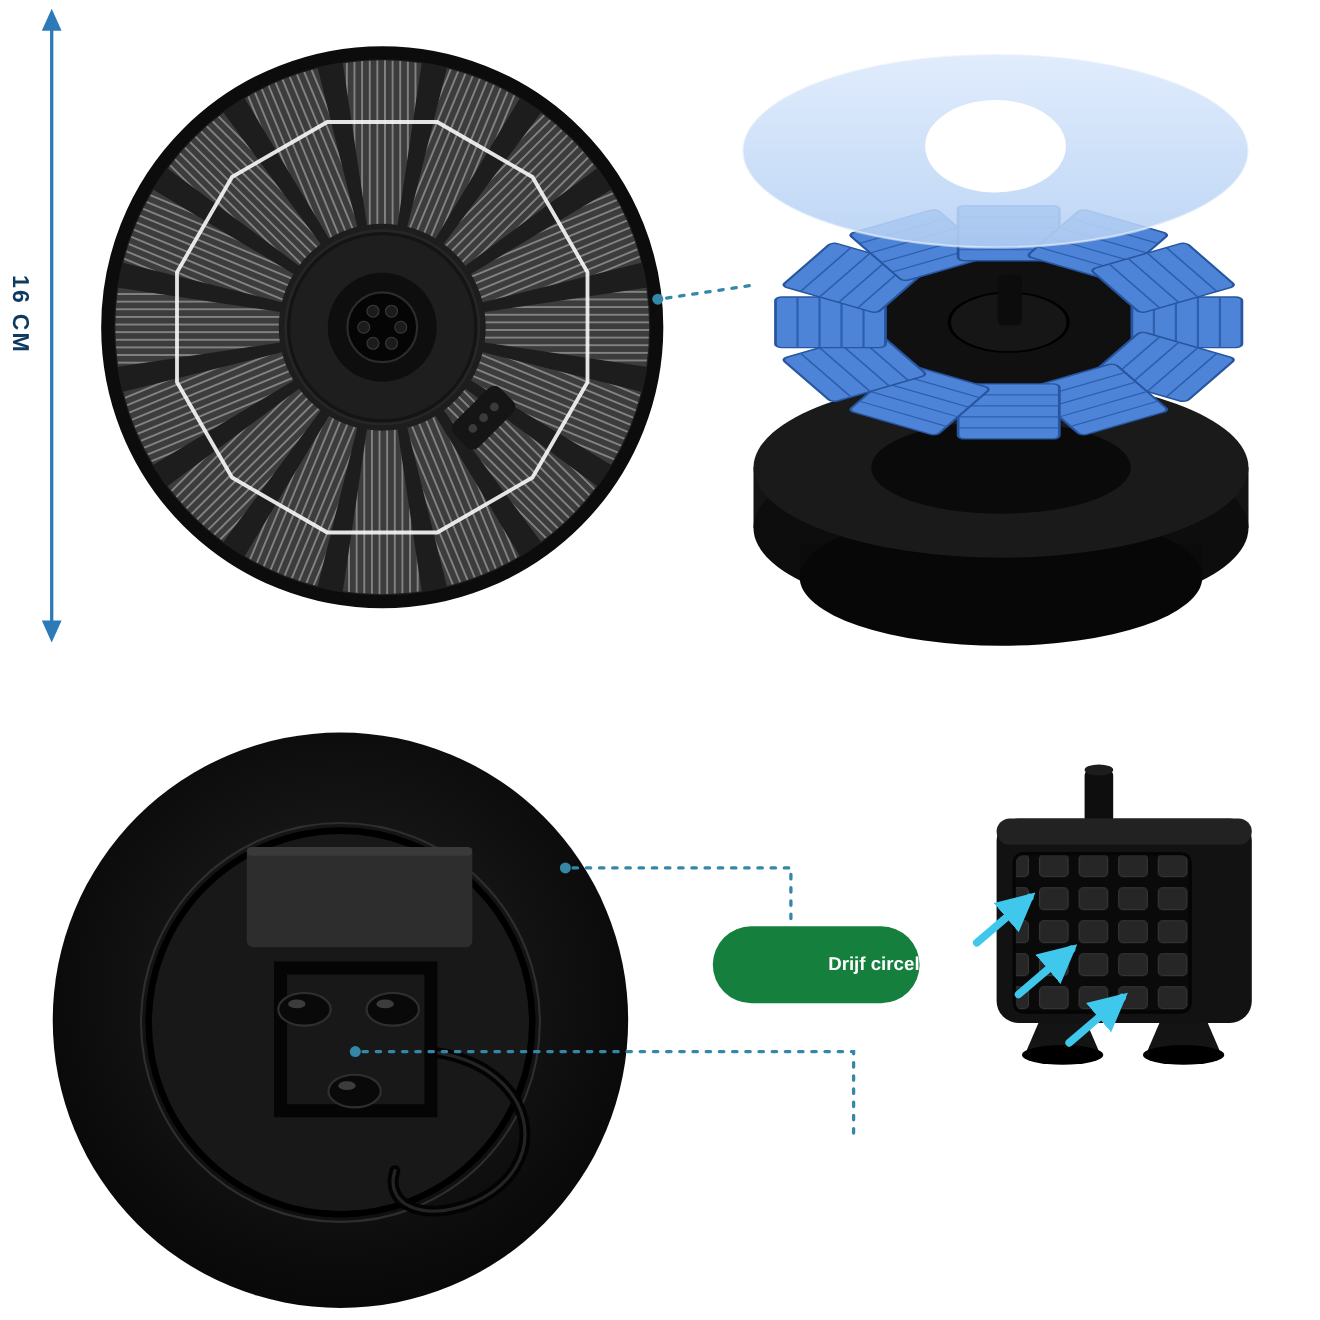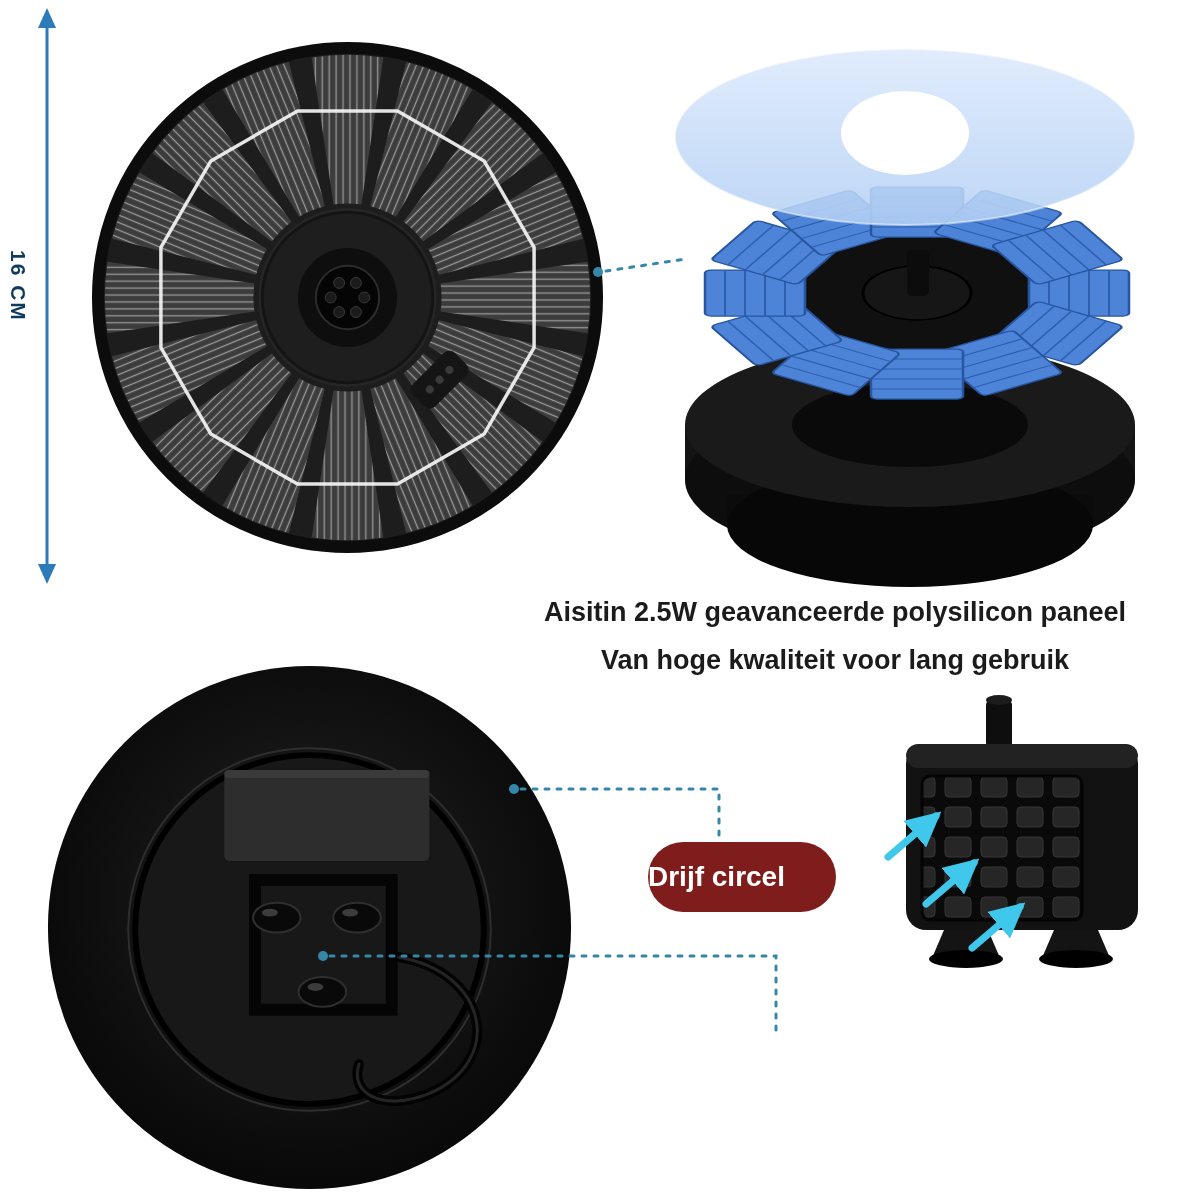--- a/index.html
+++ b/index.html
@@ -3,22 +3,22 @@
 <meta charset="utf-8">
 <style>
   html,body{margin:0;padding:0;background:#fff;}
   .page{position:relative;width:1200px;height:1200px;background:#ffffff;overflow:hidden;
         font-family:"Liberation Sans", sans-serif;}
   .abs{position:absolute;}
   .dim-label{writing-mode:vertical-rl;text-orientation:mixed;
              font-size:21px;font-weight:800;letter-spacing:2px;color:#0f3a5f;}
   .headline{left:480px;top:588px;width:710px;text-align:center;color:#1b1b1b;
             font-size:27px;font-weight:600;line-height:48px;}
-  .pill{display:flex;align-items:center;justify-content:flex-start;background:#7f1d1d;
-        color:#ffffff;font-size:28px;font-weight:700;border-radius:35px;}
+  .pill{display:flex;align-items:center;justify-content:flex-end;background:#15803d;
+        color:#ffffff;font-size:17px;font-weight:700;border-radius:35px;}
   .pill-drijf{left:648px;top:842px;width:188px;height:70px;}
   .pill-water{left:618px;top:1042px;width:314px;height:70px;}
   svg{display:block;}
   .overlay{left:0;top:0;pointer-events:none;}
 </style>
 </head>
 <body>
 
 <div class="page">
 
@@ -119,24 +119,20 @@
     </g>
     <rect x="252" y="225" width="22" height="46" rx="5" fill="#0c0c0c"></rect>
 
     <g>
       <ellipse cx="250" cy="112" rx="230" ry="88" fill="url(#discGrad)" opacity="0.88"></ellipse>
       <ellipse cx="250" cy="108" rx="64" ry="42" fill="#ffffff"></ellipse>
       <ellipse cx="250" cy="112" rx="230" ry="88" fill="none" stroke="#ffffff" stroke-opacity="0.5" stroke-width="2"></ellipse>
     </g>
   </svg>
 
-  <div class="abs headline">
-    <div>Aisitin 2.5W geavanceerde polysilicon paneel</div>
-    <div>Van hoge kwaliteit voor lang gebruik</div>
-  </div>
 
   <svg class="abs" style="left:42px;top:660px;" width="535" height="535" viewBox="0 0 540 540">
     <defs>
       <radialGradient id="underGrad" cx="0.5" cy="0.45" r="0.65">
         <stop offset="0" stop-color="#232323"></stop>
         <stop offset="0.75" stop-color="#0b0b0b"></stop>
         <stop offset="1" stop-color="#050505"></stop>
       </radialGradient>
     </defs>
     <circle cx="270" cy="270" r="264" fill="url(#underGrad)"></circle>

